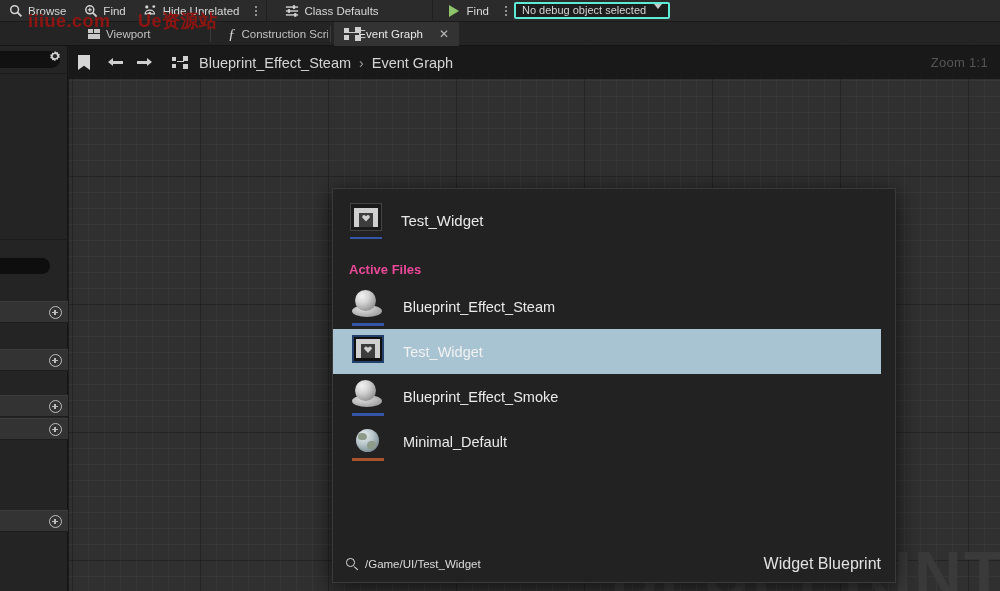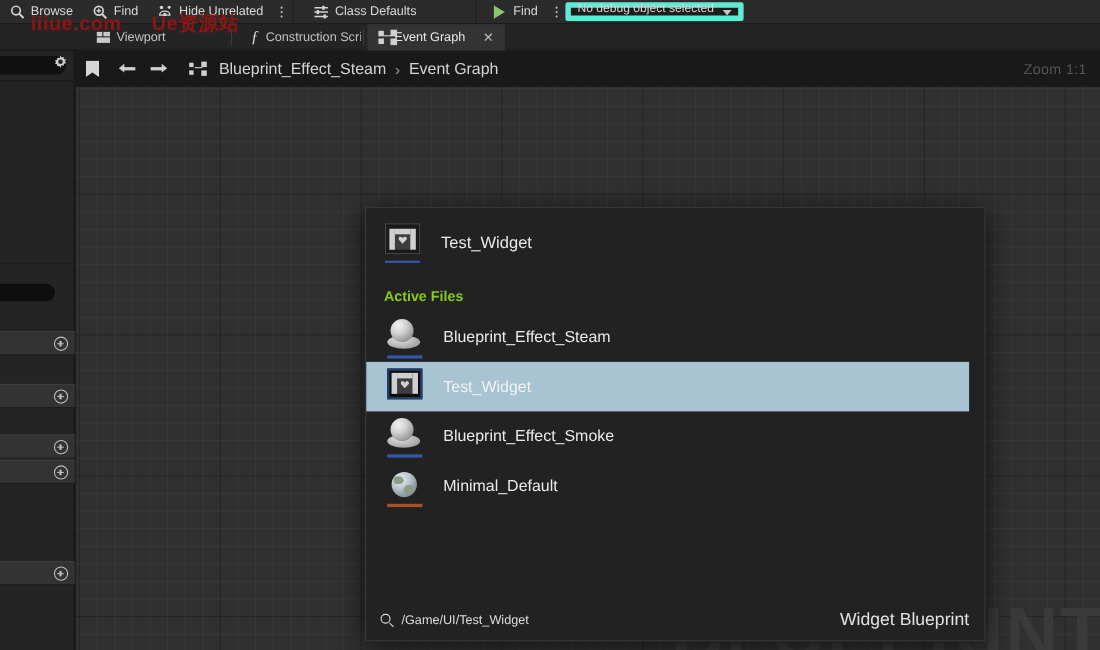--- a/index.html
+++ b/index.html
@@ -34,23 +34,23 @@
   }
   .tb-dots i { display:block; width:2px; height:2px; border-radius:50%; background:#b5b5b5; }
   .tb-icon { display:inline-flex; width:14px; height:14px; align-items:center; justify-content:center; }
   .play-tri {
     width:0;height:0;
     border-left:10px solid #8ec46c;
     border-top:6px solid transparent;
     border-bottom:6px solid transparent;
   }
   .debug-combo {
-    display:flex; align-items:flex-end; gap:8px;
+    display:flex; align-items:flex-start; gap:8px;
     height:17px; padding:0 6px;
-    background:#1d1d1d; border:5px solid #5eead4;
+    background:#1d1d1d; border:2px solid #5eead4;
     border-radius:2px;
     color:#d5d5d5; font-size:11px; white-space:nowrap;
   }
   .chev-d {
     width:0;height:0;
     border-left:4px solid transparent;
     border-right:4px solid transparent;
     border-top:5px solid #c9c9c9;
   }
 
@@ -180,21 +180,21 @@
     box-shadow:0 4px 22px rgba(0,0,0,0.65);
     z-index:40;
   }
   .dlg-header {
     position:absolute; left:0; top:0; width:100%; height:62px;
     display:flex; align-items:center; padding-left:14px; gap:16px;
   }
   .dlg-title { font-size:15px; color:#e9e9e9; }
   .dlg-sectionlabel {
     position:absolute; left:16px; top:73px;
-    font-size:13px; font-weight:bold; color:#84cc16;
+    font-size:13px; font-weight:bold; color:#ec4899;
   }
   .filelist { position:absolute; left:0; top:95px; width:100%; }
   .filerow {
     position:relative; height:45px;
     display:flex; align-items:center; padding-left:16px; gap:16px;
   }
   .filerow.selected {
     background:#a8c3d2; width:548px;
   }
   .filerow .fname { font-size:14.5px; color:#eaeaea; }

